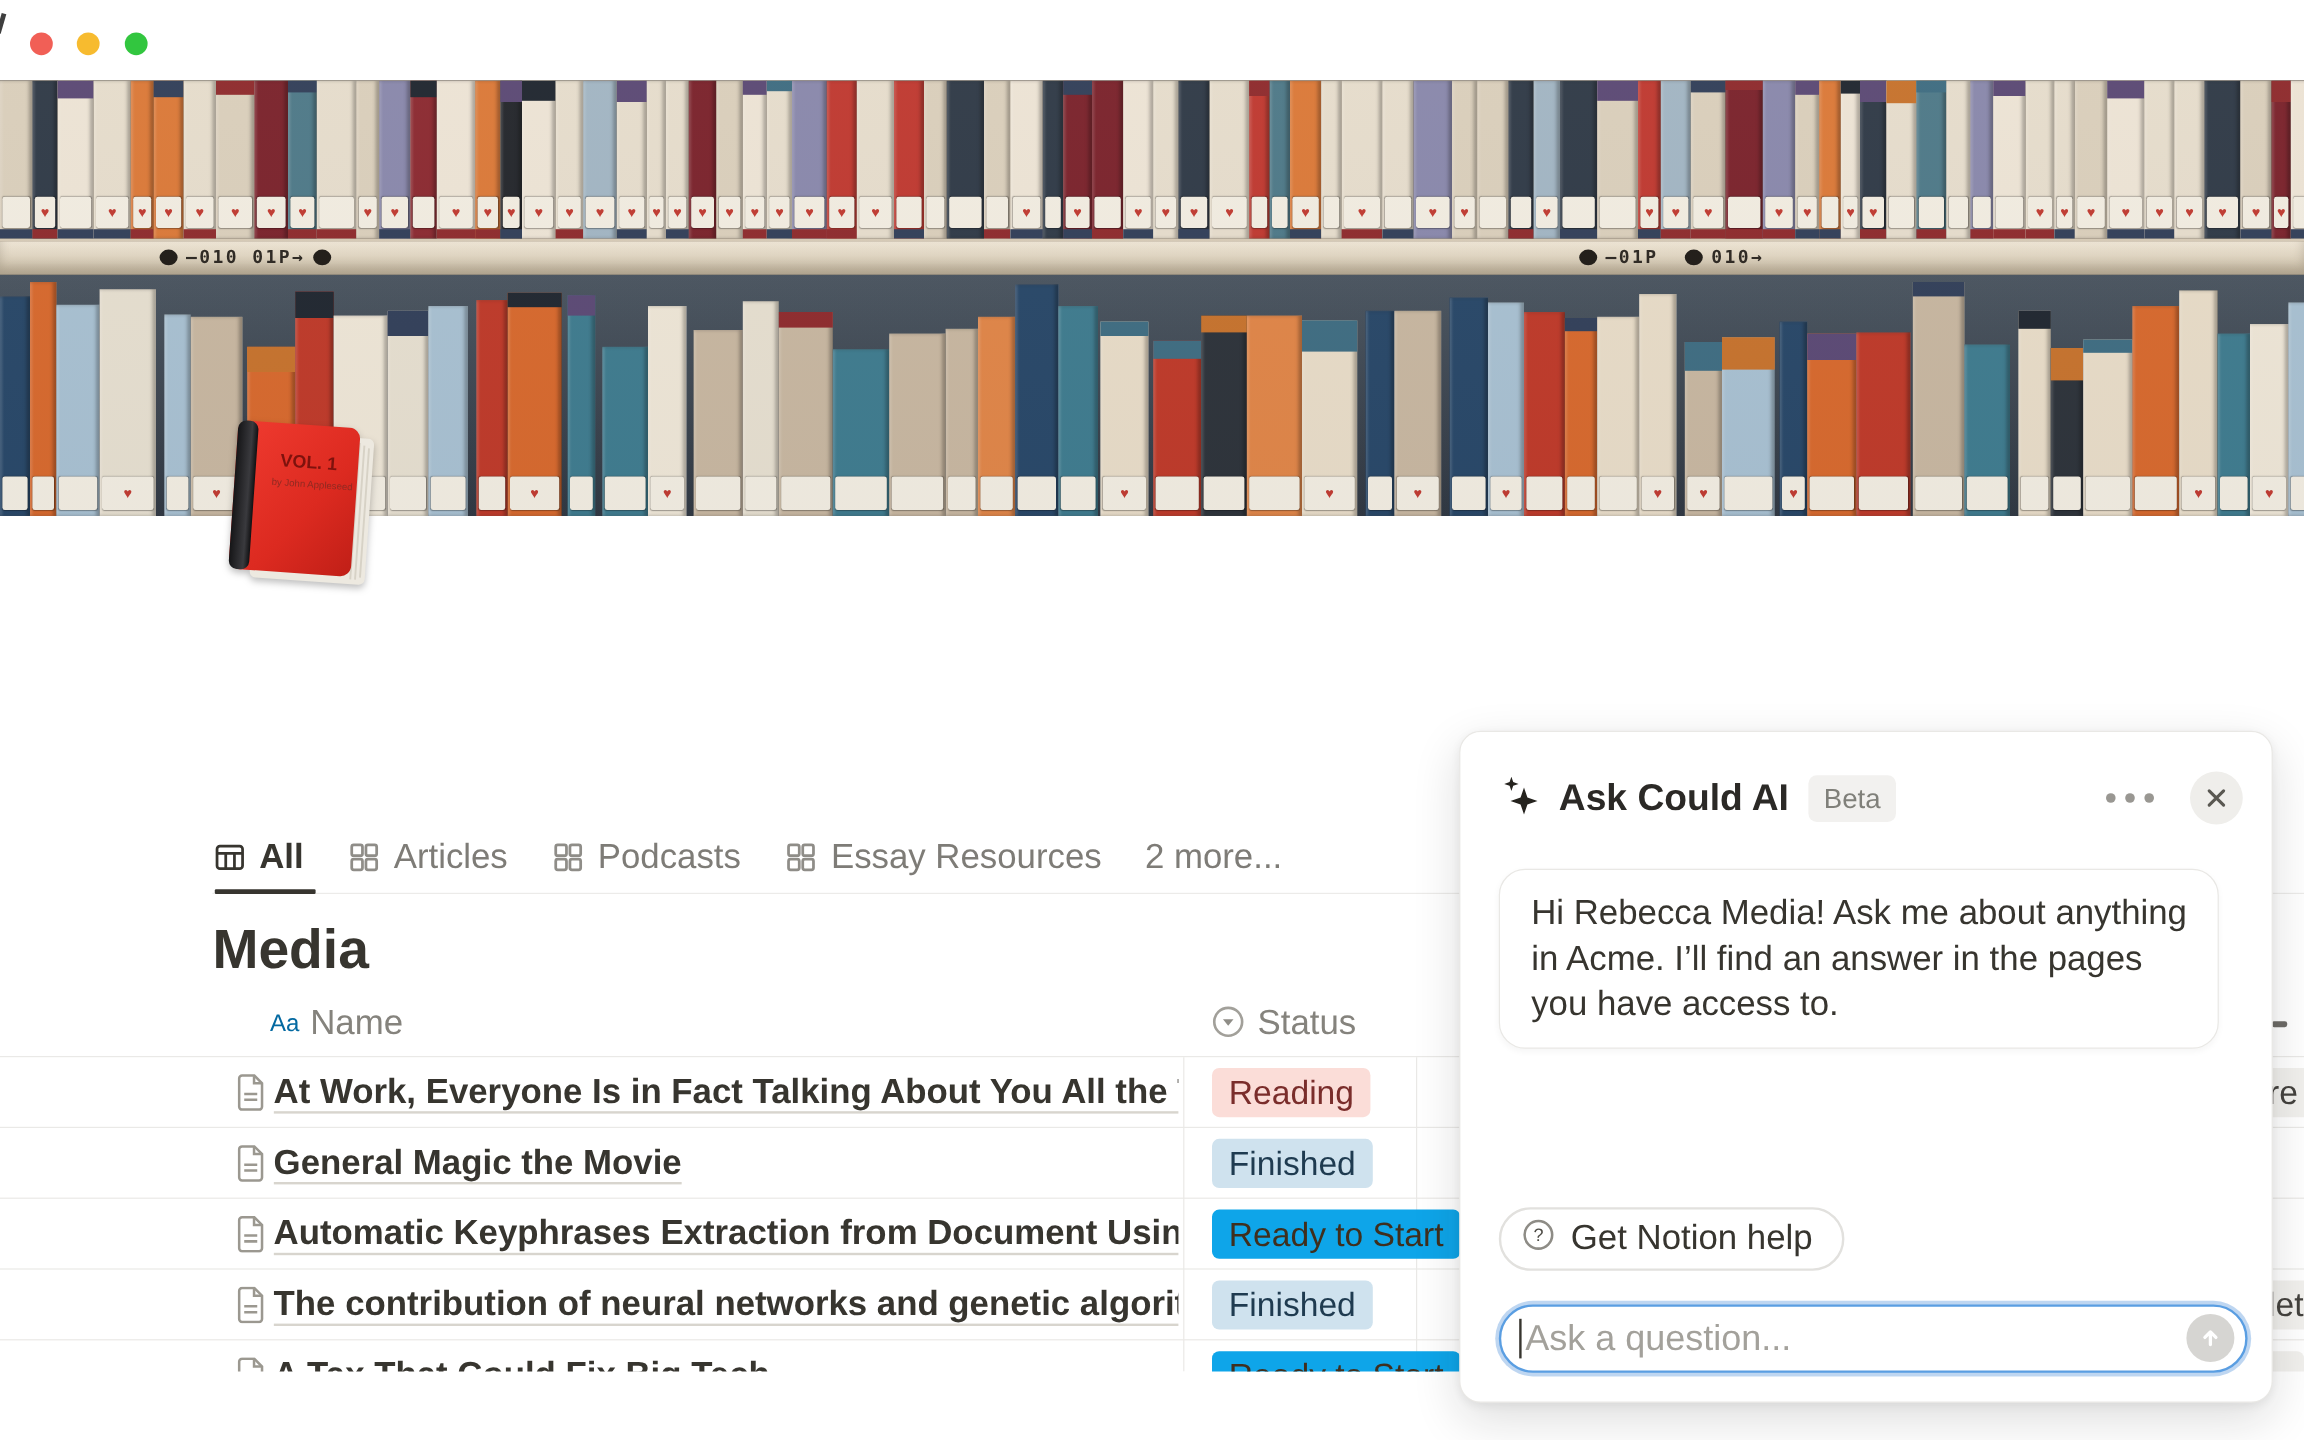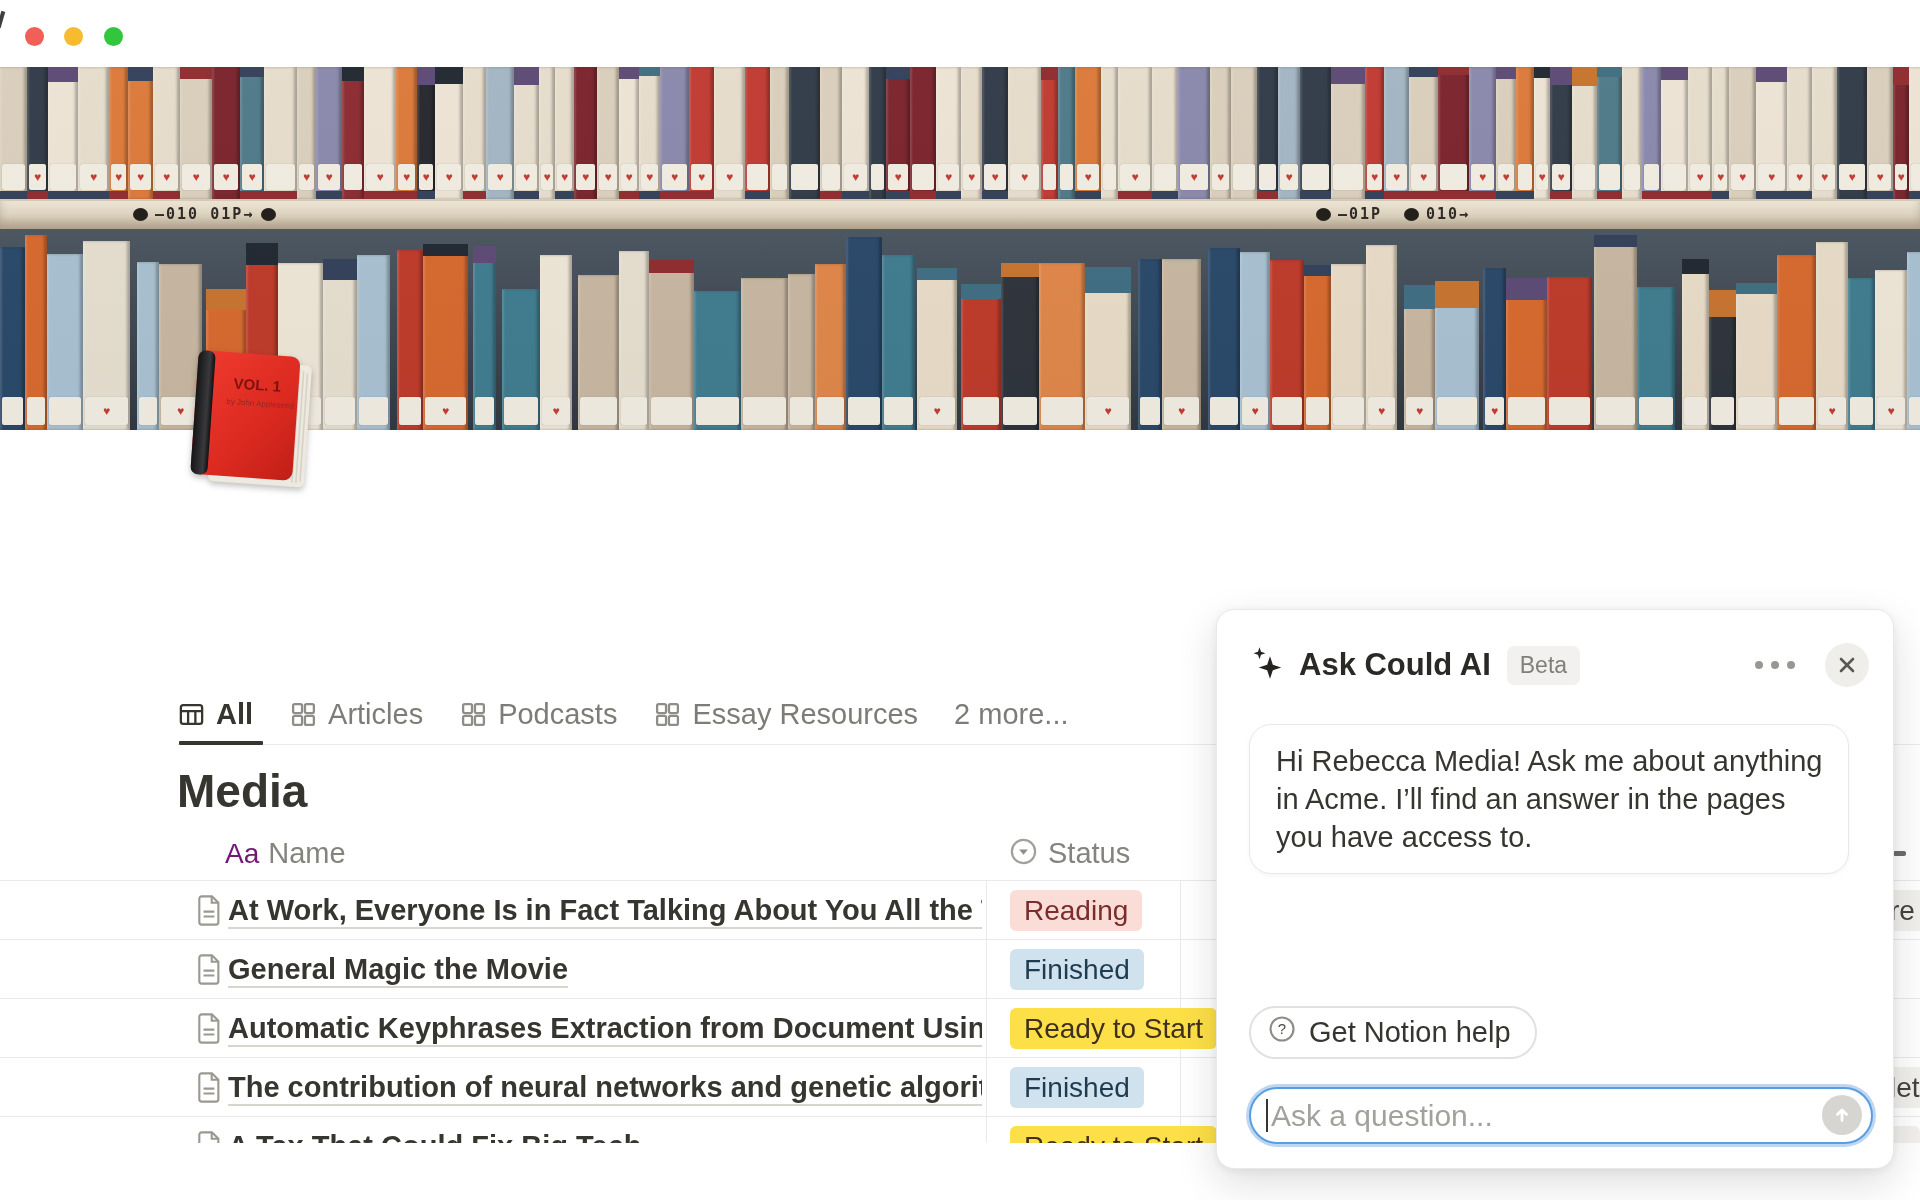--- a/index.html
+++ b/index.html
@@ -45,34 +45,34 @@
   .tab .ticon { display:flex; }
   #tab-underline-track { position:absolute; left:177px; top:744px; width:1743px; height:1px; background:#ECEBE9; }
   #tab-underline-active { position:absolute; left:179px; top:741px; width:84px; height:4px; background:#37352F; border-radius:1px; }
 
   
   #media-heading { position:absolute; left:177px; top:764px; font-size:46px; font-weight:700; color:#37352F; }
   #table { position:absolute; left:0; top:826px; width:1920px; height:317px; overflow:hidden; }
   #thead { position:absolute; left:0; top:0; width:1920px; height:55px; border-bottom:1px solid #EAE9E7; }
   .hname { position:absolute; left:225px; top:0; height:55px; display:flex; align-items:center; gap:9px; }
   .hstatus { position:absolute; left:1008px; top:0; height:55px; display:flex; align-items:center; gap:9px; }
-  .hAa { font-size:28px; color:#701a75; }
+  .hAa { font-size:20px; color:#0369a1; }
   .hlabel { font-size:29px; color:#85837D; }
   .hidden-header-dash { position:absolute; left:1893px; top:25px; width:13px; height:5px; background:#6E6C68; border-radius:2px; }
   .vline { position:absolute; top:55px; width:1px; height:262px; background:#EAE9E7; }
   .row { position:absolute; left:0; width:1920px; height:59px; border-bottom:1px solid #EAE9E7; }
   .row .picon { position:absolute; left:196px; top:14px; }
   .row .rname { position:absolute; left:228px; top:0; width:754px; height:59px; line-height:59px;
     font-size:29px; font-weight:700; color:#37352F; white-space:nowrap; overflow:hidden;
     text-decoration:underline; text-decoration-color:#D8D5CE; text-decoration-thickness:2px; text-underline-offset:7px; }
   .pill { position:absolute; left:1010px; top:9px; height:41px; line-height:41px; padding:0 14px;
     border-radius:6px; font-size:28px; white-space:nowrap; }
   .pill-red    { background:#FBDDD8; color:#7A2D2B; }
   .pill-blue   { background:#CFE2EE; color:#1F3B50; }
-  .pill-yellow { background:#fde047; color:#3F2F1E; }
+  .pill-yellow { background:#0ea5e9; color:#3F2F1E; }
   .frag { position:absolute; left:1878px; top:9px; height:41px; line-height:41px; padding:0 12px;
     border-radius:6px; background:#F1F0ED; color:#44423E; font-size:28px; min-width:42px; }
 
   
   #ai-panel { position:absolute; left:1216px; top:609px; width:678px; height:560px; background:#fff;
     border:1px solid #E9E8E5; border-radius:18px; z-index:20;
     box-shadow:0 14px 40px rgba(20,20,18,.14), 0 2px 8px rgba(20,20,18,.06); }
   .ap-header { position:absolute; left:32px; top:32px; right:24px; height:46px; display:flex; align-items:center; }
   .ap-title { font-size:31px; font-weight:700; color:#2B2926; margin-left:14px; }
   .ap-badge { margin-left:16px; background:#F2F1EF; color:#80807A; font-size:23px; padding:6px 13px; border-radius:7px; }

